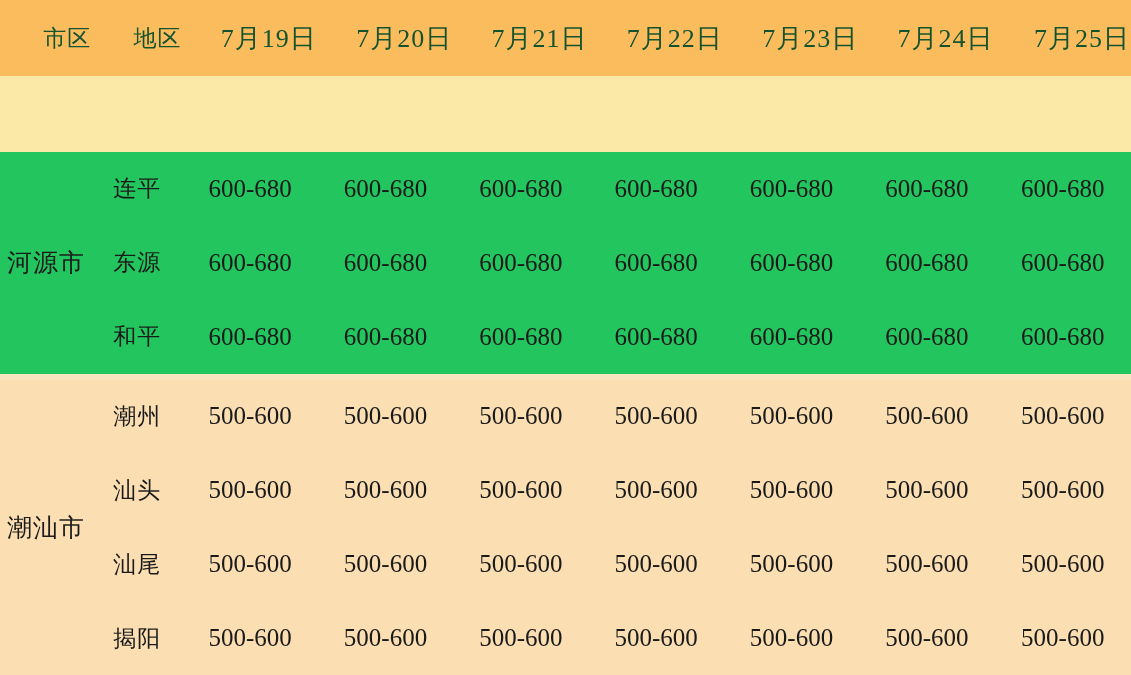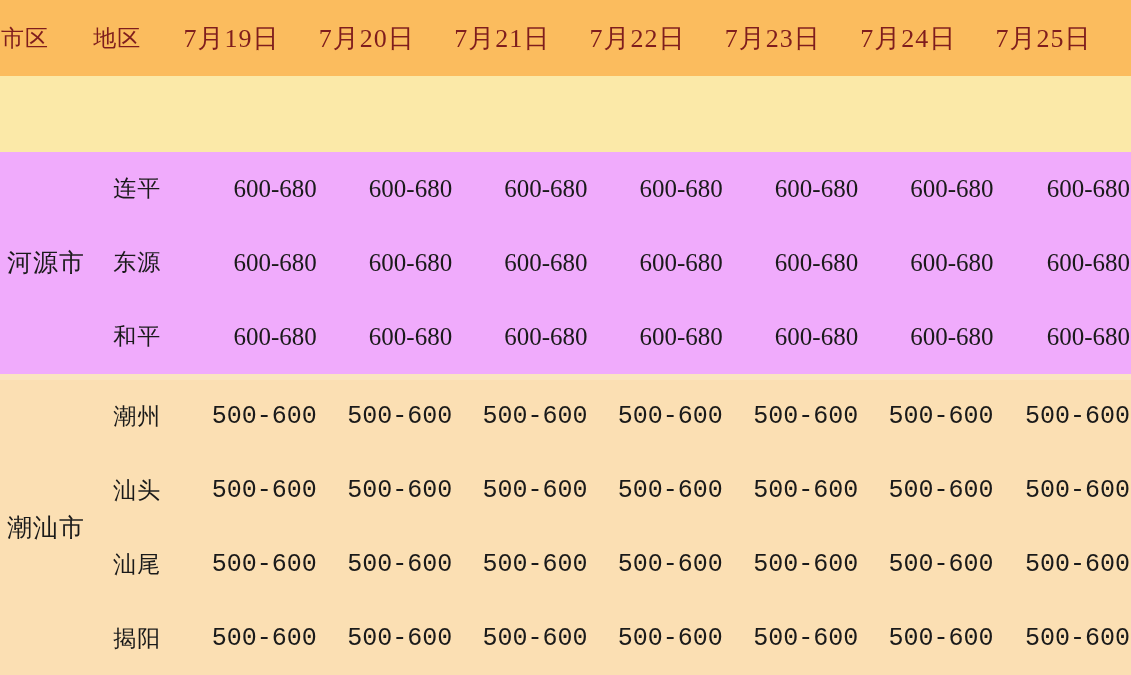--- a/index.html
+++ b/index.html
@@ -29,24 +29,24 @@
     border-collapse: collapse;
     table-layout: fixed;
   }
 
   
   thead tr {
     height: 76px;
   }
   thead th {
     background: #fbbc5e;
-    color: #7f1d1d;
+    color: #14532d;
     font-weight: normal;
     font-size: 23px;
-    text-align: left;
+    text-align: right;
     vertical-align: middle;
     border: none;
     letter-spacing: 1px;
     font-family: "Liberation Serif", "DejaVu Serif", serif;
   }
   thead th.hdr-date {
     font-size: 26px;
   }
   thead tr.header-underline th {
     height: 5px;
@@ -70,29 +70,27 @@
     font-size: 25px;
     letter-spacing: 1px;
   }
   tbody td.region-cell {
     font-size: 23px;
     letter-spacing: 1px;
   }
   tbody td.price-cell {
     font-size: 25px;
     letter-spacing: 0px;
-    text-align: right;
   }
 
   tbody tr.sec-a td {
-    background: #f0abfc;
+    background: #22c55e;
   }
   tbody tr.sec-b td {
     background: #fbdfb3;
-    font-family: Liberation Mono, monospace;
   }
   tbody tr.section-divider td {
     height: 6px;
     padding: 0;
     font-size: 0;
     line-height: 0;
     background: #fae4c0;
   }
 
   

